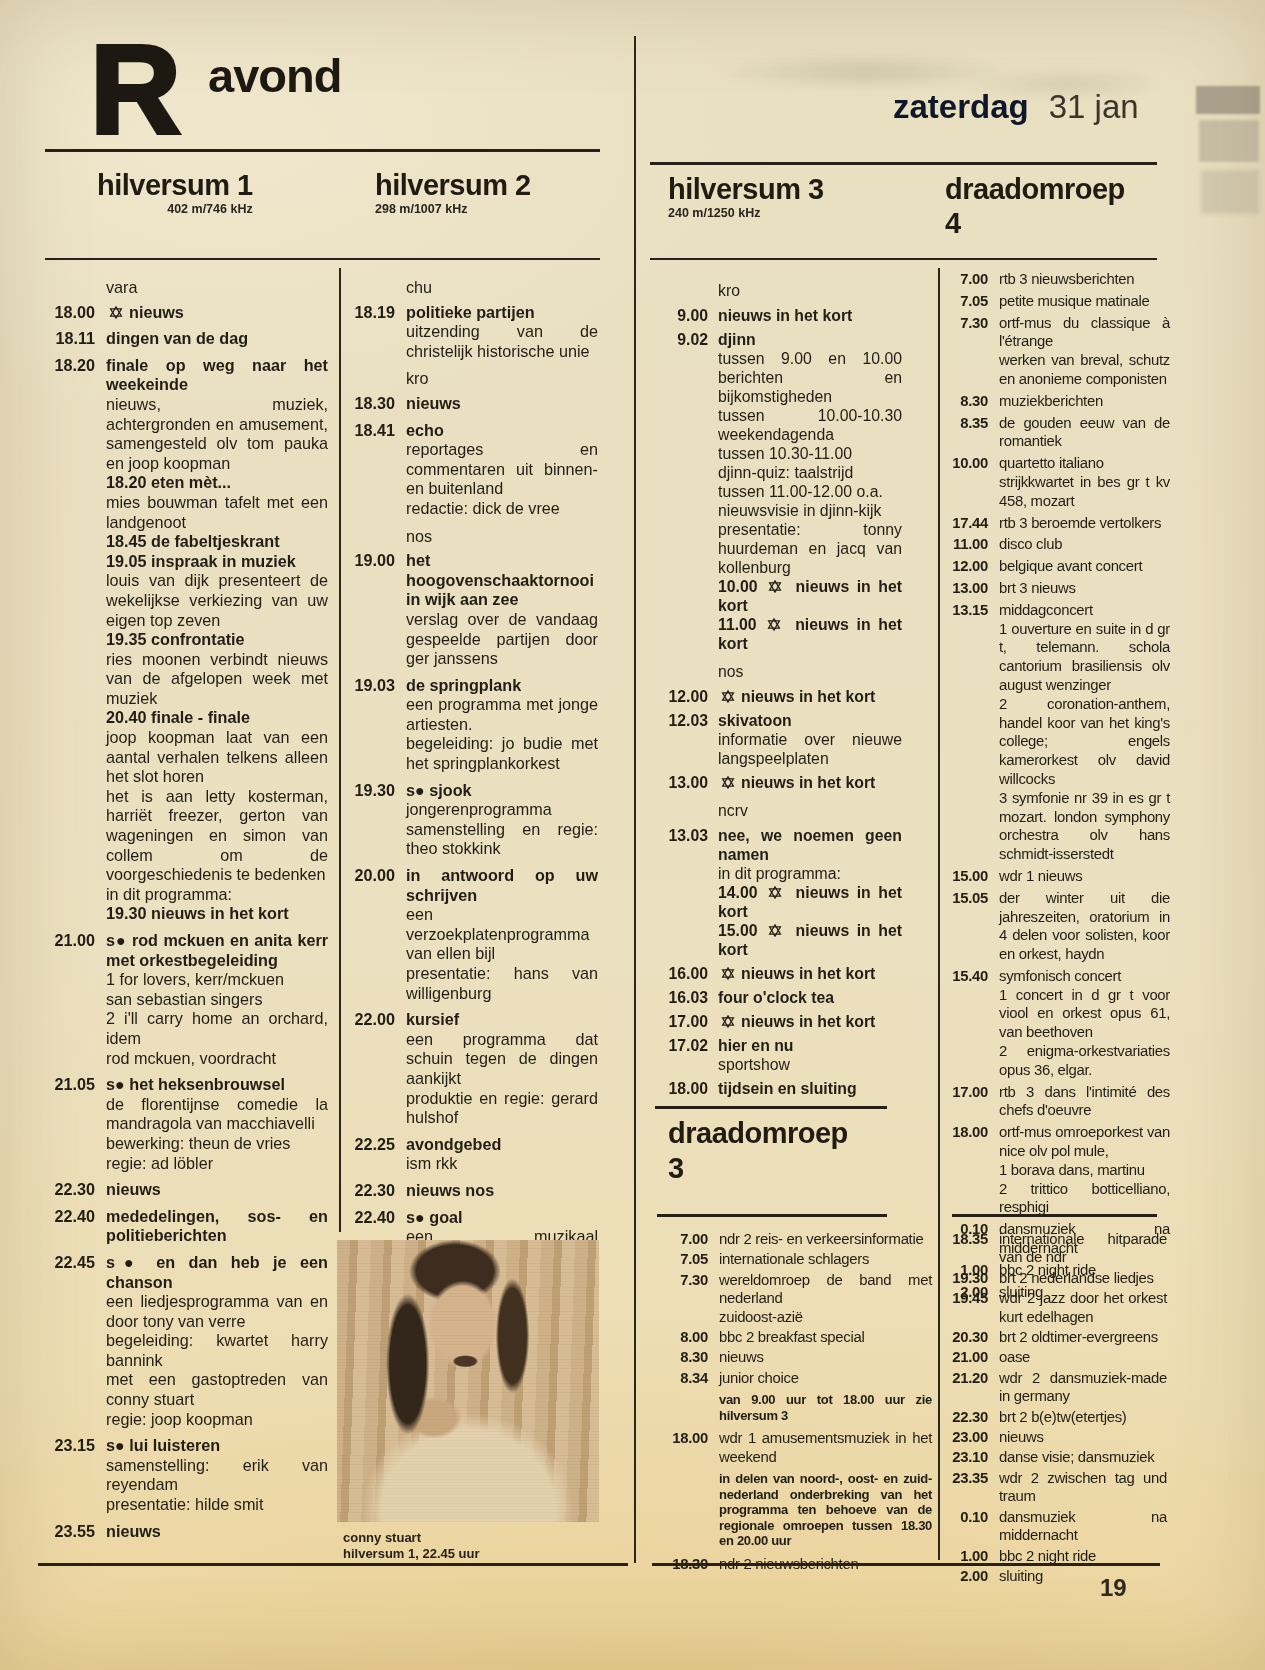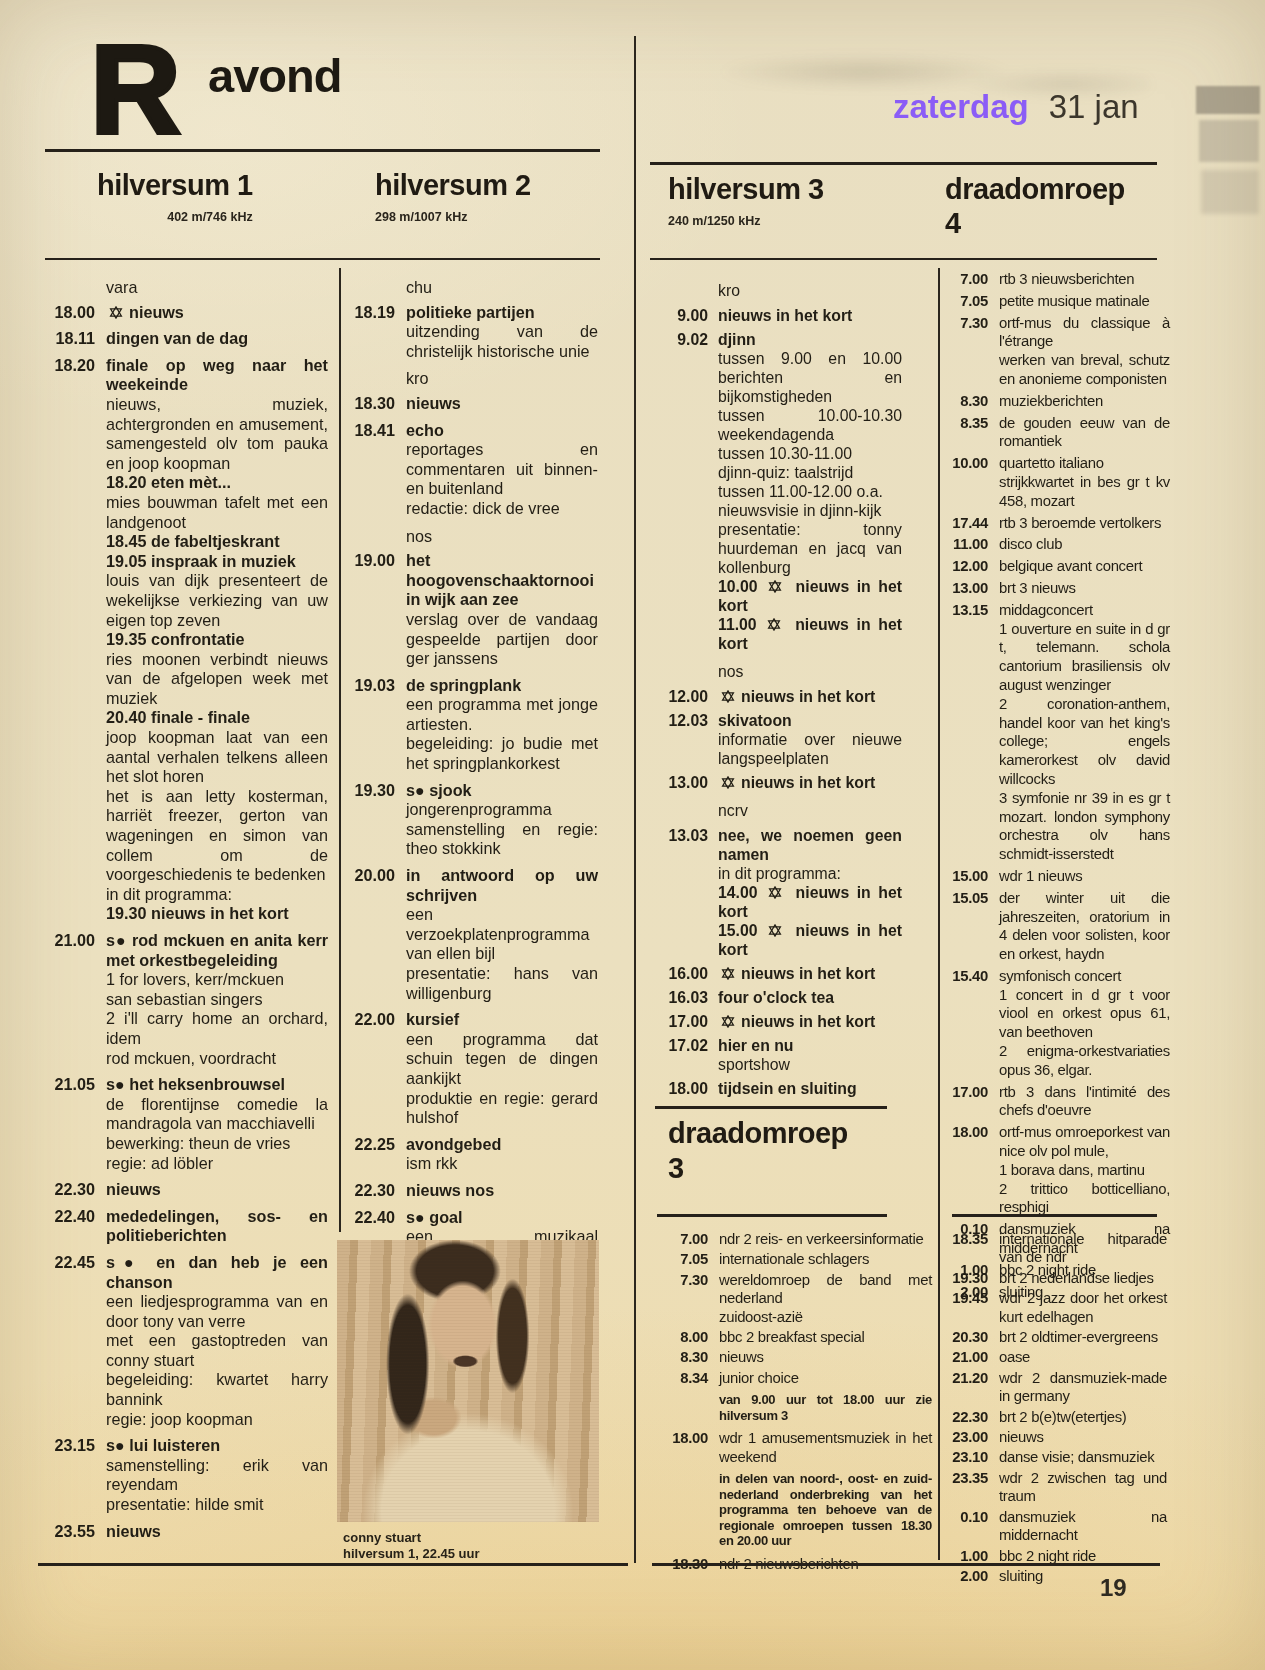--- a/index.html
+++ b/index.html
@@ -14,27 +14,27 @@
   }
   .vignette{position:absolute;inset:0;box-shadow:inset 0 0 90px rgba(122,96,48,.22);pointer-events:none;}
   .rule{position:absolute;background:#26211a;}
   .vrule{position:absolute;background:#2b261e;}
 
   
   .logo-r{position:absolute;left:90px;top:36px;font-size:126px;line-height:108px;font-weight:700;
     color:#1d1912;-webkit-text-stroke:4px #1d1912;letter-spacing:-2px;}
   .edition{position:absolute;left:208px;top:48px;font-size:47px;font-weight:700;letter-spacing:-1px;color:#1d1912;text-align:center;}
   .daydate{position:absolute;left:893px;top:88px;display:flex;gap:20px;align-items:baseline;}
-  .daydate .day{font-size:33px;font-weight:700;color:#8b5cf6;}
+  .daydate .day{font-size:33px;font-weight:700;color:#0f172a;}
   .daydate .date{font-size:33px;font-weight:400;color:#3b362c;}
 
   
   .colhead{position:absolute;}
   .colhead .t{font-size:29px;font-weight:700;letter-spacing:-.5px;line-height:34px;color:#201b13;}
-  .colhead .sub{font-size:12.5px;font-weight:700;margin-top:8px;color:#2a251c;}
+  .colhead .sub{font-size:12.5px;font-weight:700;margin-top:0;color:#2a251c;}
 
   .sechead{position:absolute;font-size:29px;font-weight:700;letter-spacing:-.5px;line-height:35px;color:#201b13;}
 
   
   .listing{position:absolute;}
   .listing .entry{display:flex;}
   .listing .time{flex:0 0 var(--tw);text-align:right;font-weight:700;white-space:nowrap;}
   .listing .body{flex:1;padding-left:var(--gap);text-align:justify;}
   .listing .title.b{font-weight:700;}
   .listing .line.b{font-weight:700;}
@@ -196,22 +196,22 @@
       <div class="time">22.40</div>
       <div class="body">
         <div class="title b">mededelingen, sos- en politieberichten</div>
       </div>
     </div>
     <div class="entry">
       <div class="time">22.45</div>
       <div class="body">
         <div class="title b">s● en dan heb je een chanson</div>
         <div class="line">een liedjesprogramma van en door tony van verre</div>
+        <div class="line">begeleiding: kwartet harry bannink</div>
         <div class="line">met een gastoptreden van conny stuart</div>
-        <div class="line">begeleiding: kwartet harry bannink</div>
         <div class="line">regie: joop koopman</div>
       </div>
     </div>
     <div class="entry">
       <div class="time">23.15</div>
       <div class="body">
         <div class="title b">s● lui luisteren</div>
         <div class="line">samenstelling: erik van reyendam</div>
         <div class="line">presentatie: hilde smit</div>
       </div>

